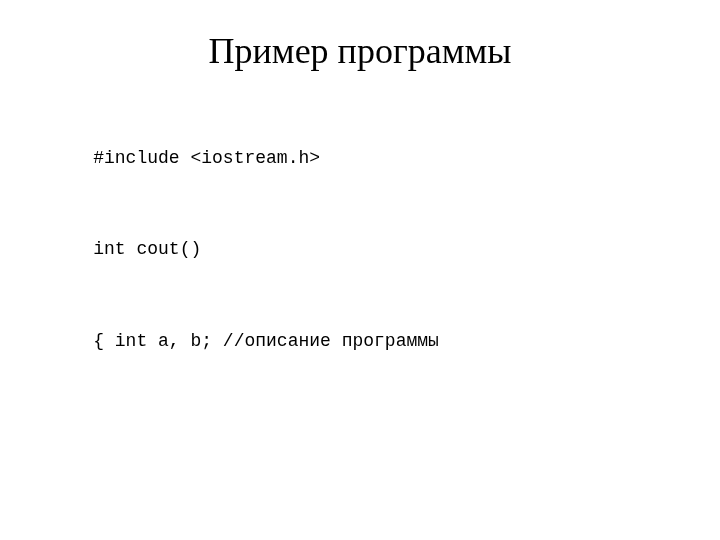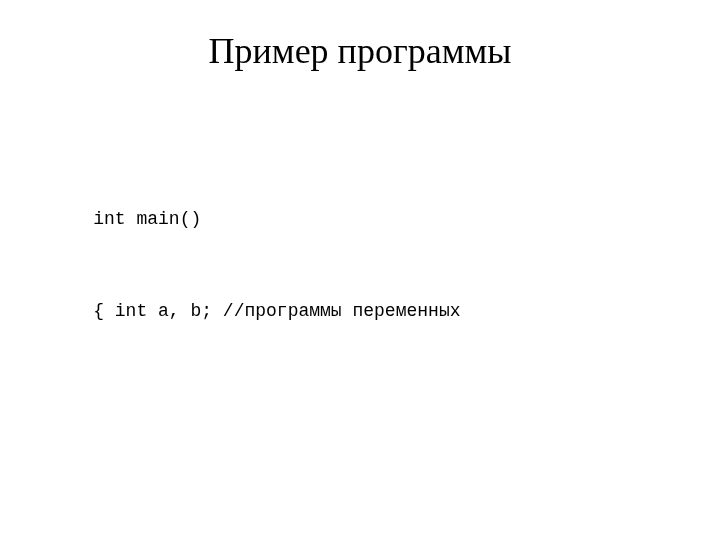--- a/index.html
+++ b/index.html
@@ -45,24 +45,25 @@
       text-align: left;
     }
   </style>
 </head>
 <body>
 
 <div class="slide">
   <h1 class="title">Пример программы</h1>
 
   <div class="code-block">
+    <span>#include &lt;iostream.h&gt;</span>
     <br>
-    <span>int main()</span>
+    <span>int cout()</span>
     <br>
-    <span>{ int a, b; //программы переменных</span>
+    <span>{ int a, b; //описание программы</span>
     <br>
     <br>
     <br>
     
     <br>
     
   </div>
 </div>
 
 </body></html>

